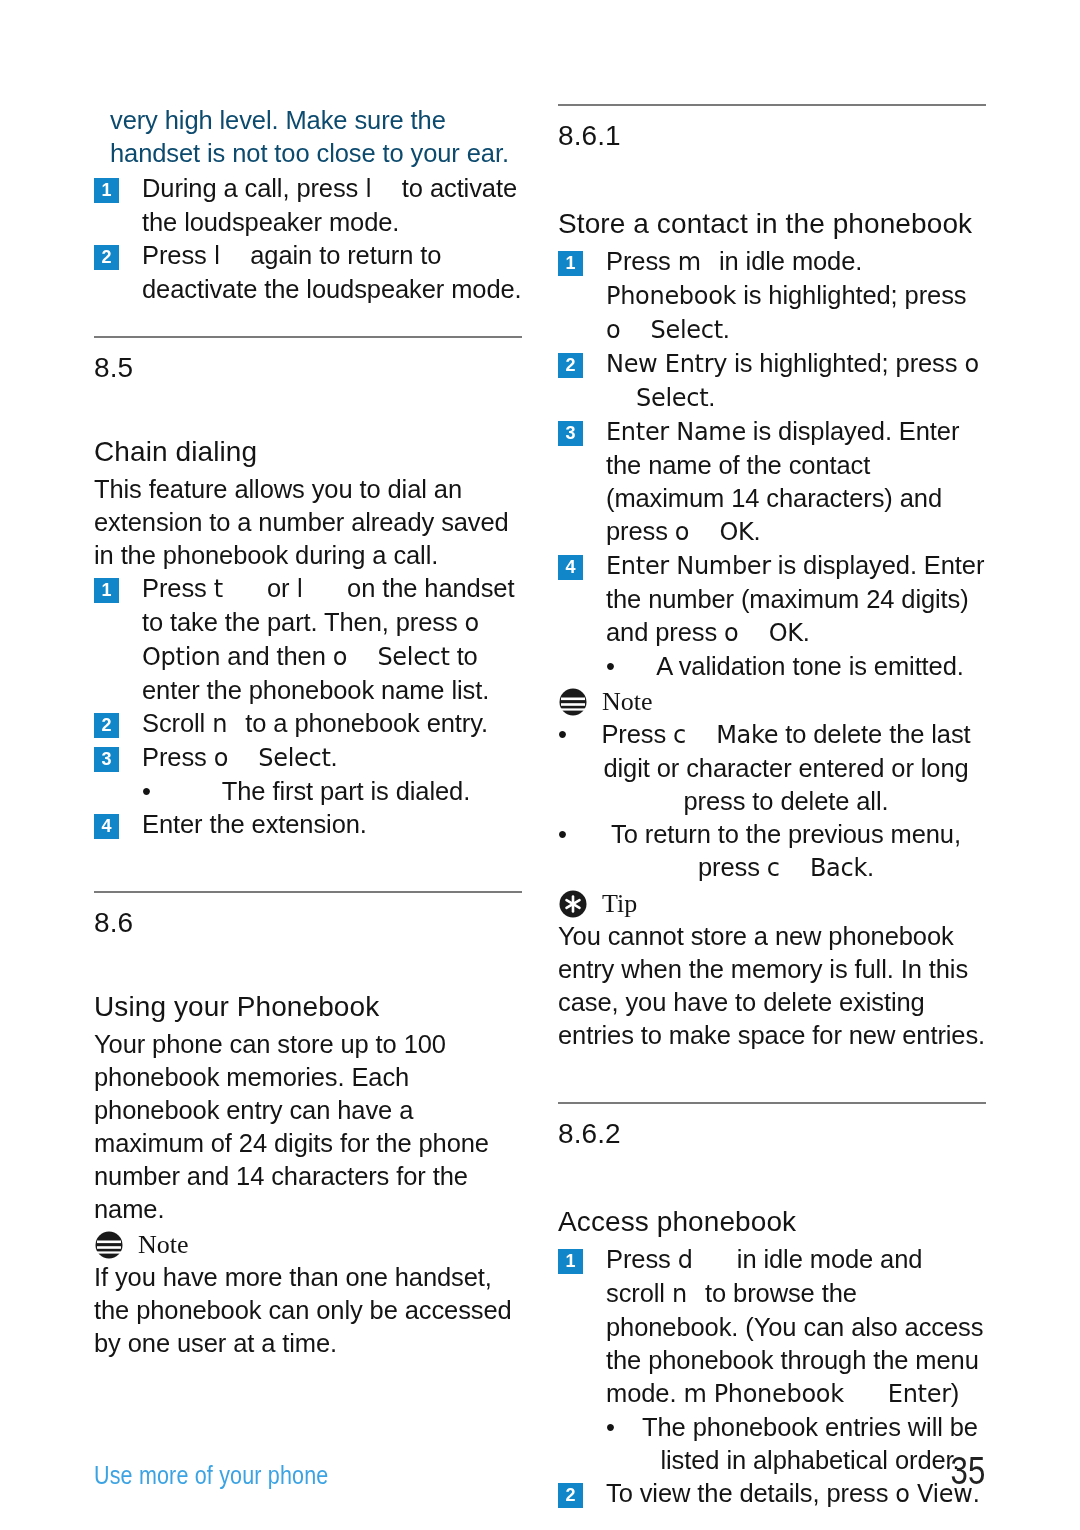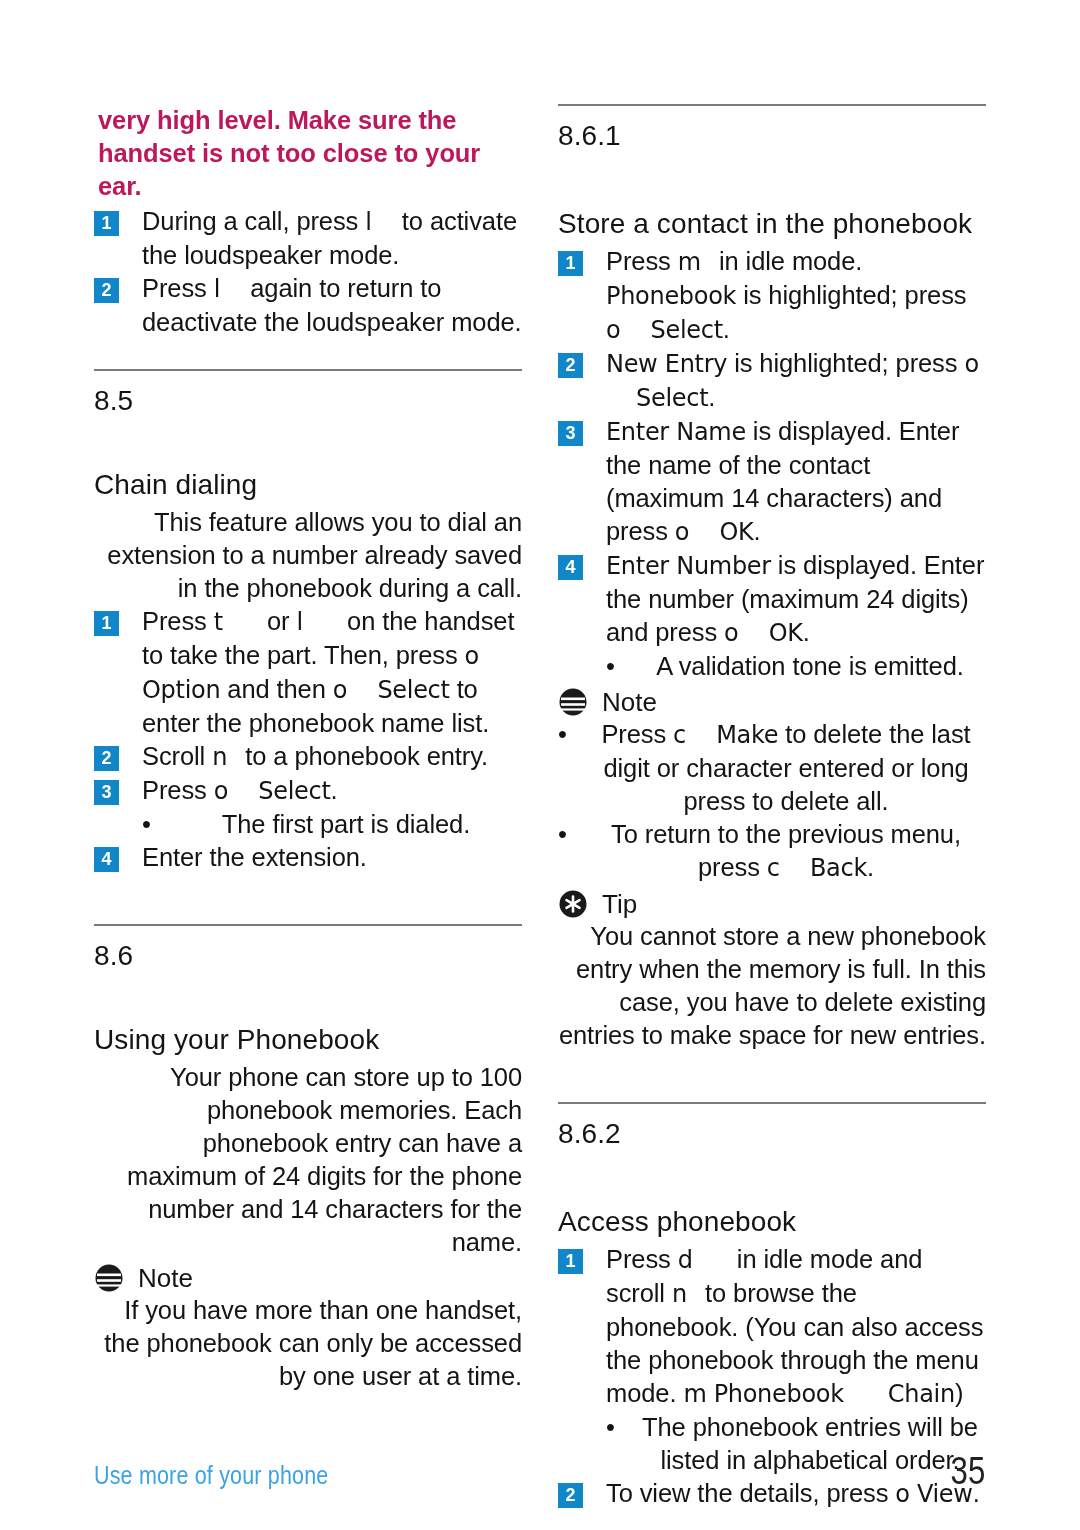--- a/index.html
+++ b/index.html
@@ -52,30 +52,28 @@
   .sect .num  { width: 84px; flex: 0 0 84px; }
   .sect .name { flex: 1 1 auto; }
   .sect.sub .num { width: 88px; flex: 0 0 88px; }
 
   
   p.body {
     font-size: 25.5px;
     line-height: 33px;
     margin: 0;
     letter-spacing: -0.1px;
-    text-align: right;
   }
 
   .intro-blue {
-    color: #be185d;
+    color: #0c4a6e;
     font-size: 25.5px;
     line-height: 33px;
-    margin: 0 0 2px 4px;
+    margin: 0 0 2px 16px;
     letter-spacing: -0.1px;
-    font-weight: bold;
   }
 
   
   .steps { margin: 0; }
   .step {
     display: flex;
     align-items: flex-start;
     margin: 0;
   }
   .badge {
@@ -116,20 +114,21 @@
     line-height: 33px;
   }
   .bullet .btxt { flex: 1 1 auto; text-align: center; }
   .bullet.indent { margin-left: 48px; }
 
   
   .callout {
     display: flex;
     align-items: center;
     margin: 4px 0 1px 0;
+    font-family: Liberation Serif, serif;
   }
   .callout .cico {
     flex: 0 0 auto;
     width: 30px;
     height: 30px;
     margin-right: 14px;
   }
   .callout .clabel {
     font-size: 26px;
     line-height: 30px;
@@ -382,21 +381,21 @@
     </div>
 
     <div class="steps">
 
       <div class="step">
         <span class="badge">1</span>
         <span class="step-text"><span>Press</span>
           <span class="key">d</span><span class="gap-l"></span><span>in idle mode and scroll</span>
           <span class="key">n</span><span class="gap-s"></span><span>to browse the phonebook. (You can also access the phonebook through the menu mode.</span>
           <span class="key">m</span>
-          <span class="mk">Phonebook</span><span class="gap-l"></span><span class="mk">Chain</span><span>)</span></span>
+          <span class="mk">Phonebook</span><span class="gap-l"></span><span class="mk">Enter</span><span>)</span></span>
       </div>
 
       <div class="bullet indent">
         <span class="dot">•</span>
         <span class="btxt">The phonebook entries will be listed in alphabetical order.</span>
       </div>
 
       <div class="step">
         <span class="badge">2</span>
         <span class="step-text"><span>To view the details, press</span>

